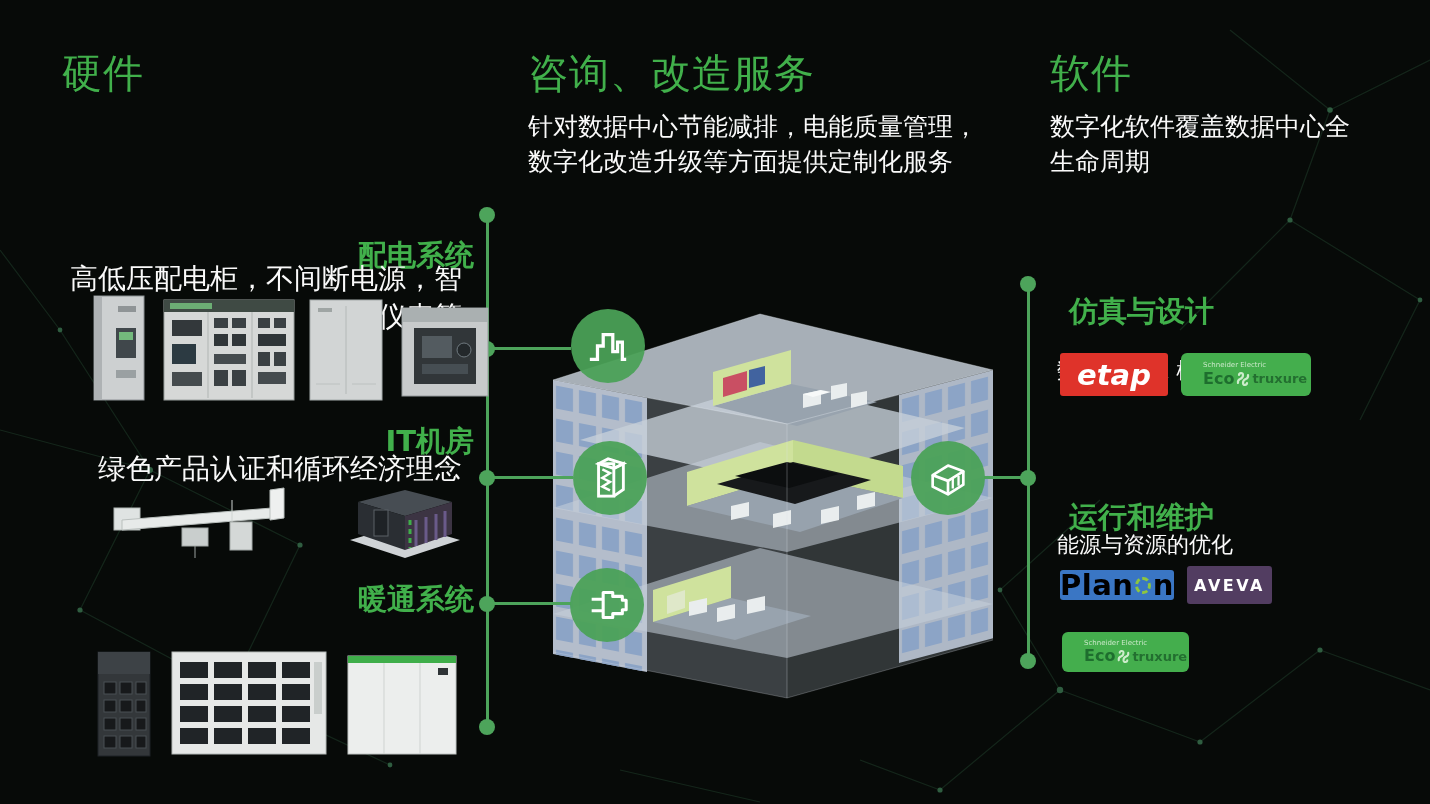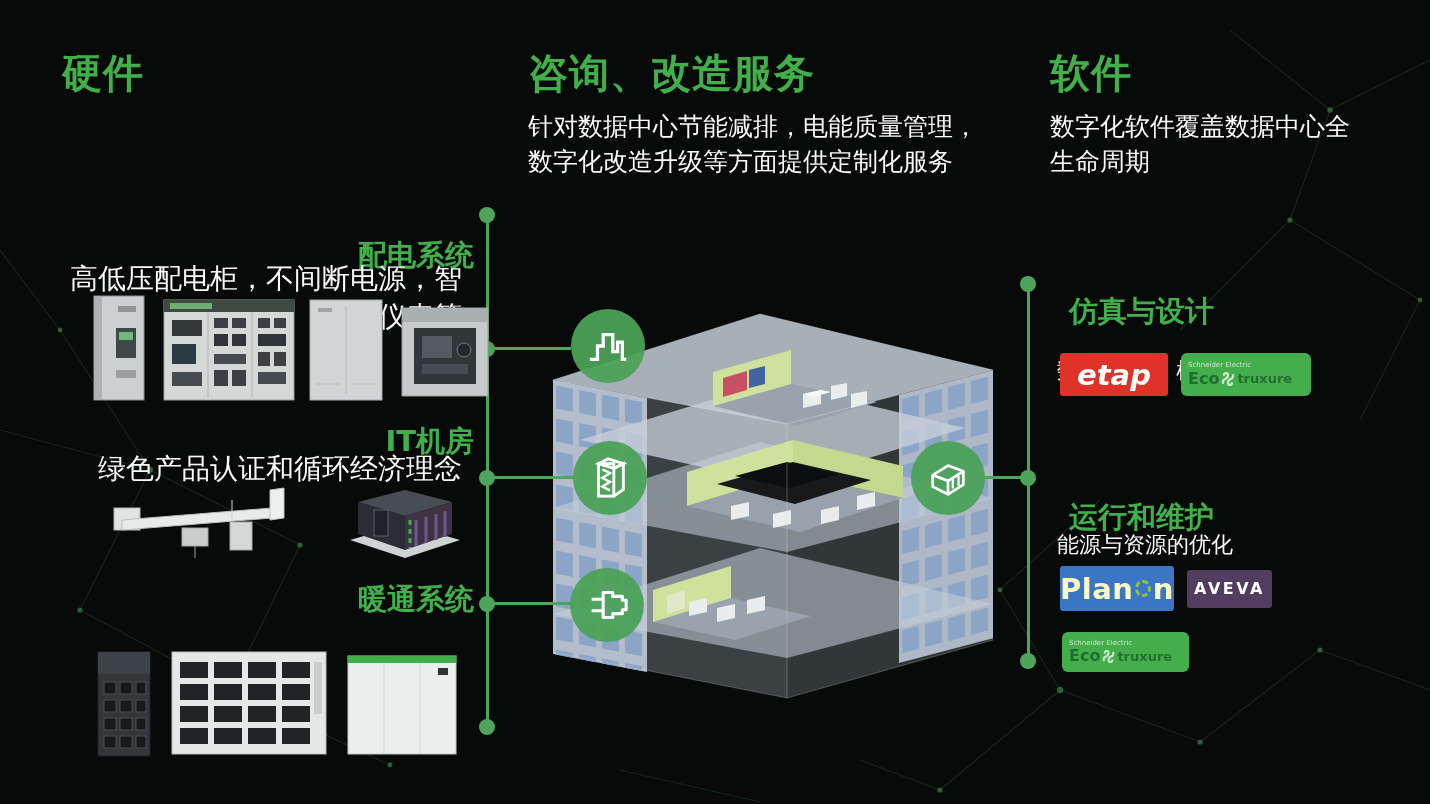--- a/index.html
+++ b/index.html
@@ -1,39 +1,39 @@
 <!DOCTYPE html>
 <html><head>
 <meta charset="utf-8">
 <style>
   html,body{margin:0;padding:0;background:#000;}
   .stage{position:relative;width:1430px;height:804px;background:#070a08;overflow:hidden;
          font-family:"DejaVu Sans","Liberation Sans",sans-serif;color:#f4f5f4;}
   .abs{position:absolute;}
-  .big-title{font-size:40px;font-weight:700;color:#41b04b;margin:0;letter-spacing:1px;}
+  .big-title{font-size:40px;font-weight:400;color:#41b04b;margin:0;letter-spacing:1px;}
   .subtitle{font-size:25px;line-height:1.38;white-space:pre-line;color:#fafafa;margin:0;}
   .sec-title{font-size:29px;font-weight:700;color:#41b04b;margin:12px;}
   .sec-desc{font-size:28px;color:#fafafa;margin:0;}
   .ralign{text-align:right;}
   .vline,.hline{position:absolute;background:#4da45b;}
   .node{position:absolute;width:16px;height:16px;border-radius:50%;background:#4da45b;transform:translate(-50%,-50%);}
   .ic-circle{position:absolute;width:74px;height:74px;border-radius:50%;background:rgba(74,161,87,.94);
              display:flex;align-items:center;justify-content:center;transform:translate(-50%,-50%);}
   .prod-row{position:absolute;display:flex;align-items:flex-end;}
   .logo-row{position:absolute;display:flex;align-items:center;gap:13px;}
   .logo{display:flex;align-items:center;justify-content:center;border-radius:3px;box-sizing:border-box;}
   .etap{width:108px;height:43px;background:#df332a;color:#fff;font-style:italic;font-weight:700;font-size:29px;}
   .ecx{width:130px;height:43px;background:#44ae4d;border-radius:6px;flex-direction:column;
-       align-items:flex-start;justify-content:center;padding:3px 7px;}
+       align-items:flex-start;justify-content:center;padding:3px 22px;}
   .ecx.sm{width:127px;height:40px;}
   .ecx-small{font-size:7px;color:#c9e8c8;line-height:1.2;}
   .ecx-main{display:flex;align-items:center;line-height:1;}
   .ecx-eco{font-size:16px;font-weight:700;color:#1e6e2e;}
   .ecx-rest{font-size:13px;font-weight:700;color:#236f30;}
-  .planon{width:114px;height:45px;background:#3a76c4;color:#fef9c3;font-size:29px;font-weight:600;letter-spacing:.5px;}
+  .planon{width:114px;height:30px;background:#3a76c4;color:#000000;font-size:29px;font-weight:600;letter-spacing:.5px;}
   .planon-o{width:17px;height:17px;border:3.5px dashed #8dc63f;border-radius:50%;display:inline-block;
             margin:0 2px;box-sizing:border-box;}
   .aveva{width:85px;height:38px;background:#523d61;color:#fff;font-weight:700;font-size:16px;letter-spacing:2.5px;}
 </style>
 </head>
 <body>
 
 <div class="stage">
 
   <svg class="abs" style="left:0;top:0;" width="1430" height="804">

